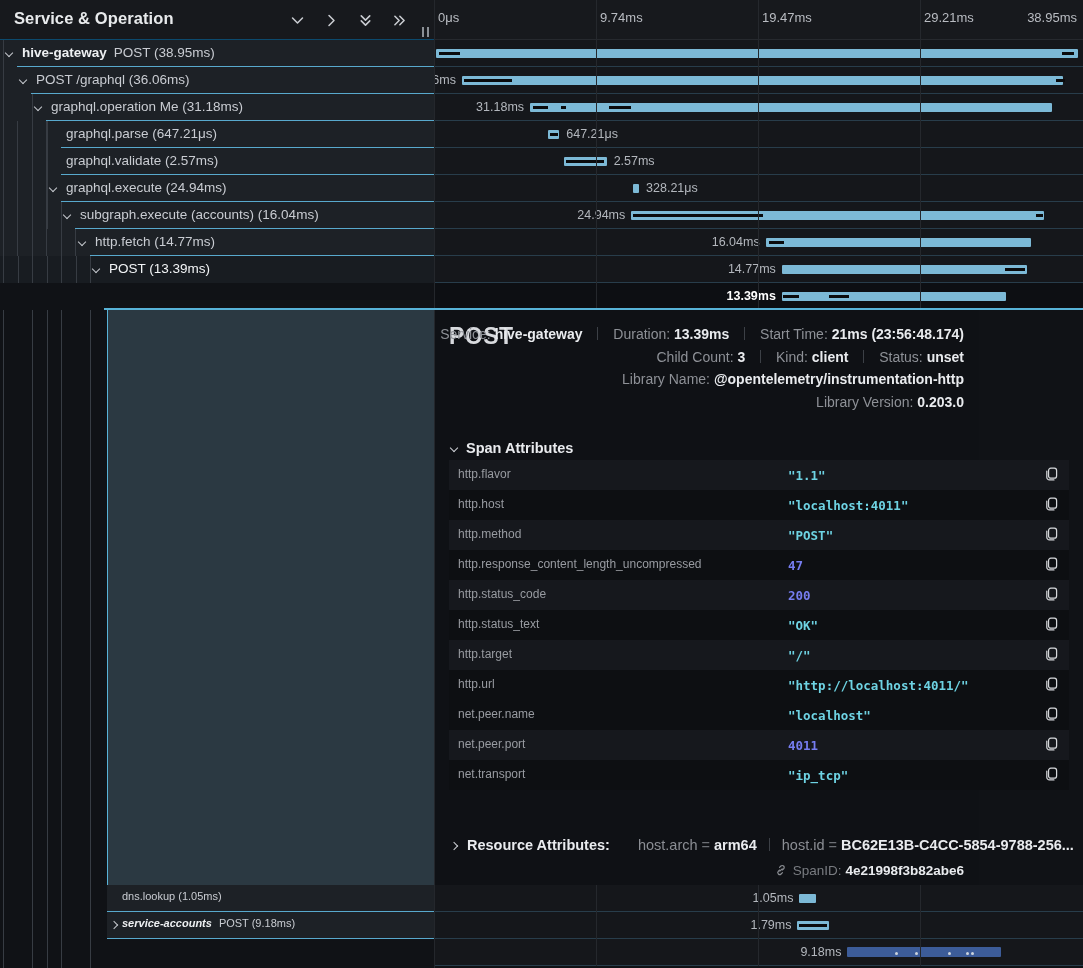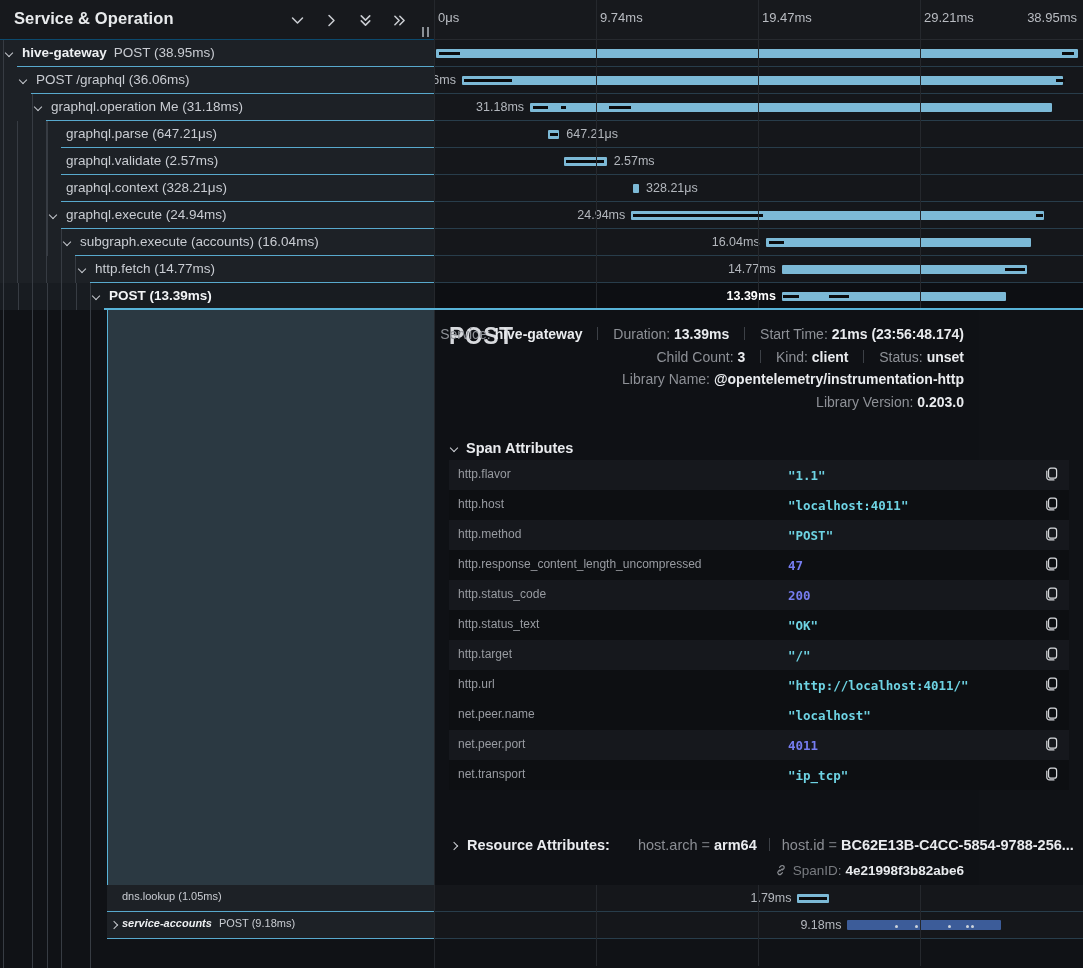--- a/index.html
+++ b/index.html
@@ -18,21 +18,21 @@
 
   
   .tree { position:absolute; left:0; top:40px; width:434px; height:270px; z-index:3; }
   .trow { position:relative; height:27px; background:#1d2126; }
   .trow.sel { background:#181c21; }
   .gstrip { position:absolute; left:0; top:0; bottom:0; width:calc(var(--b) - 13px);
     background:repeating-linear-gradient(90deg, transparent 0 3px, #373c43 3px 4px, transparent 4px 14.5px); }
   .bline { position:absolute; bottom:0; left:var(--b); right:0; height:1px; background:#58a9cd; }
   .trow .chev { position:absolute; left:calc(var(--b) - 11px); top:10px; }
   .trow .txt { position:absolute; left:calc(var(--b) + 5px); top:5px; font-size:13.5px; color:#c9ccd2; white-space:nowrap; }
-  .trow.sel .txt { color:#f2f4f6; font-weight:700; }
+  .trow.sel .txt { color:#f2f4f6; font-weight:400; }
   .svc { font-weight:700; color:#eef0f2; margin-right:7px; }
   .svc.ital { font-style:italic; }
   .d0{--b:17px} .d1{--b:31px} .d2{--b:46px} .d3{--b:61px} .d4{--b:75px} .d5{--b:90px} .d6{--b:104px}
   .chev { display:inline-block; width:7px; height:7px; border-right:1.6px solid #c6c9ce; border-bottom:1.6px solid #c6c9ce; }
   .chev.down { transform:rotate(45deg); }
   .chev.right { transform:rotate(-45deg); }
   .chev.small { width:6px; height:6px; }
 
   
   .guides-left { position:absolute; left:0; top:310px; width:104px; height:658px; z-index:1;
@@ -164,25 +164,20 @@
       <span class="txt">graphql.parse (647.21μs)</span>
       <span class="bline"></span>
     </div>
     <div class="trow d3">
       <span class="gstrip"></span>
       <span class="txt">graphql.validate (2.57ms)</span>
       <span class="bline"></span>
     </div>
     <div class="trow d3">
       <span class="gstrip"></span>
-      <span class="txt">graphql.context (328.21μs)</span>
-      <span class="bline"></span>
-    </div>
-    <div class="trow d3">
-      <span class="gstrip"></span>
       <span class="chev down small"></span>
       <span class="txt">graphql.execute (24.94ms)</span>
       <span class="bline"></span>
     </div>
     <div class="trow d4">
       <span class="gstrip"></span>
       <span class="chev down small"></span>
       <span class="txt">subgraph.execute (accounts) (16.04ms)</span>
       <span class="bline"></span>
     </div>
@@ -272,20 +267,24 @@
     </div>
     <div class="tlrow sel">
       <span class="bar-label left" style="right: 46.4%;">13.39ms</span>
       <div class="bar" style="left: 53.6%; width: 34.6%;"></div>
       <div class="seg" style="left: 53.8%; width: 2.5%;"></div>
       <div class="seg" style="left: 60.8%; width: 3.1%;"></div>
     </div>
   </div>
 
   <div class="tl-rows bottom">
+    <div class="tlrow">
+      <span class="bar-label left" style="right: 43.7%;">1.05ms</span>
+      <div class="bar" style="left: 56.3%; width: 2.6%;"></div>
+    </div>
     <div class="tlrow">
       <span class="bar-label left" style="right: 44%;">1.79ms</span>
       <div class="bar" style="left: 56%; width: 4.8%;"></div>
       <div class="seg" style="left: 56.3%; width: 4.2%;"></div>
     </div>
     <div class="tlrow">
       <span class="bar-label left" style="right: 36.3%;">9.18ms</span>
       <div class="bar dark" style="left: 63.7%; width: 23.6%;"></div>
       <div class="dot" style="left: 71.1%;"></div>
       <div class="dot" style="left: 74.1%;"></div>

